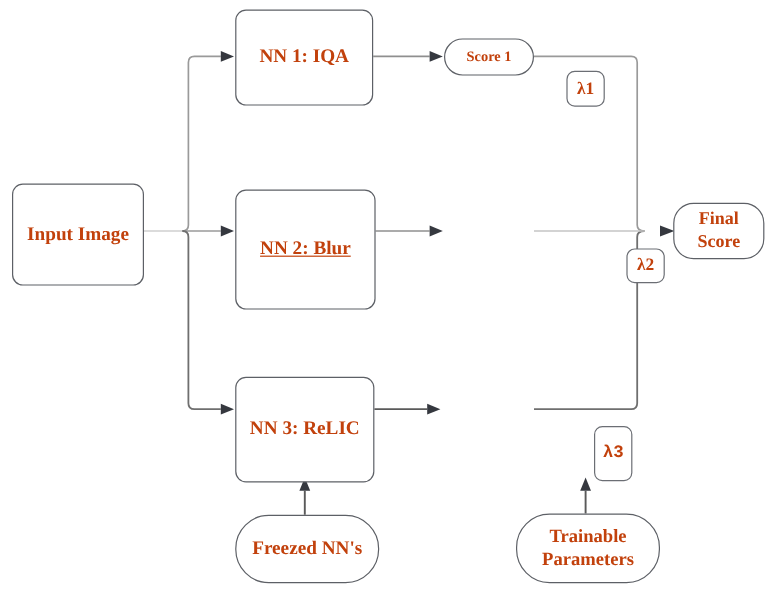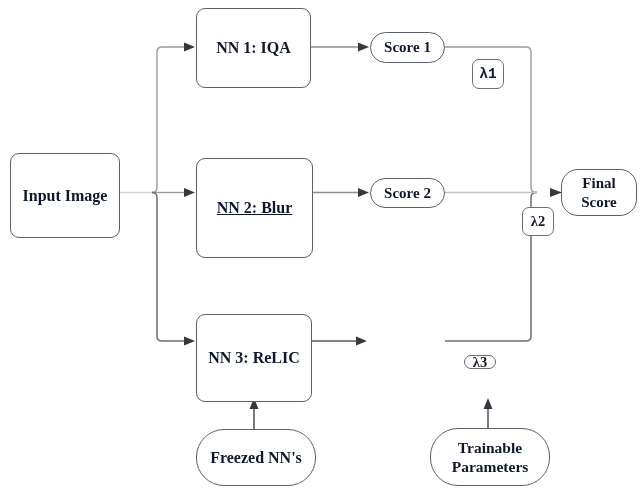--- a/index.html
+++ b/index.html
@@ -24,26 +24,26 @@
   }
   .node {
     position: absolute;
     box-sizing: border-box;
     display: flex;
     align-items: center;
     justify-content: center;
     text-align: center;
     background: #ffffff;
     border: 1.6px solid #5d6066;
-    color: #0f172a;
+    color: #c2410c;
     font-weight: bold;
     line-height: 1.25;
   }
   .box    { border-radius: 9px;  font-size: 16px; }
-  .pill   { border-radius: 16px; font-size: 15px; }
+  .pill   { border-radius: 16px; font-size: 12px; }
   .lam    { border-radius: 7px;  font-size: 14.5px; border-color: #6b6e74; }
   .stadium{ border-radius: 28px; font-size: 16px; }
   .final  { border-radius: 17px; font-size: 15px; padding: 0 10px; }
   .trainable { font-size: 15.5px; padding: 0 14px; }
 </style>
 </head>
 <body>
 
 <div class="canvas">
 
@@ -81,28 +81,27 @@
   <div class="node box" style="left:10px; top:153px; width:110px; height:85px;text-align:right;">Input Image</div>
 
   <div class="node box" style="left:196px; top:8px; width:115px; height:80px;">NN 1: IQA</div>
 
   <div class="node box" style="left:196px; top:158px; width:117px; height:100px;text-decoration:underline;">NN 2: Blur</div>
 
   <div class="node box" style="left:196px; top:314px; width:116px; height:88px;">NN 3: ReLIC</div>
 
   <div class="node pill" style="left:370px; top:32px; width:75px; height:31px;">Score 1</div>
 
-  <div class="node pill" style="left:370px; top:178px; width:75px; height:30px;">Score 2</div>
 
 
-  <div class="node lam" style="left:472px; top:59px; width:32px; height:30px;font-family:Liberation Mono, monospace;">λ1</div>
+  <div class="node lam" style="left:472px; top:59px; width:32px; height:30px;">λ1</div>
 
   <div class="node lam" style="left:474px; top:207px; width:32px; height:29px;margin-left:48px;">λ2</div>
 
-  <div class="node lam" style="left:464px; top:355px; width:32px; height:14px;">λ3</div>
+  <div class="node lam" style="left:495px; top:355px; width:32px; height:46px;font-family:Liberation Mono, monospace;">λ3</div>
 
   <div class="node stadium" style="left:196px; top:429px; width:120px; height:57px;">Freezed NN's</div>
 
   <div class="node final" style="left:561px; top:169px; width:76px; height:47px;">Final Score</div>
 
   <div class="node stadium trainable" style="left:430px; top:428px; width:120px; height:58px;">Trainable Parameters</div>
 
 </div>
 
 </body></html>

